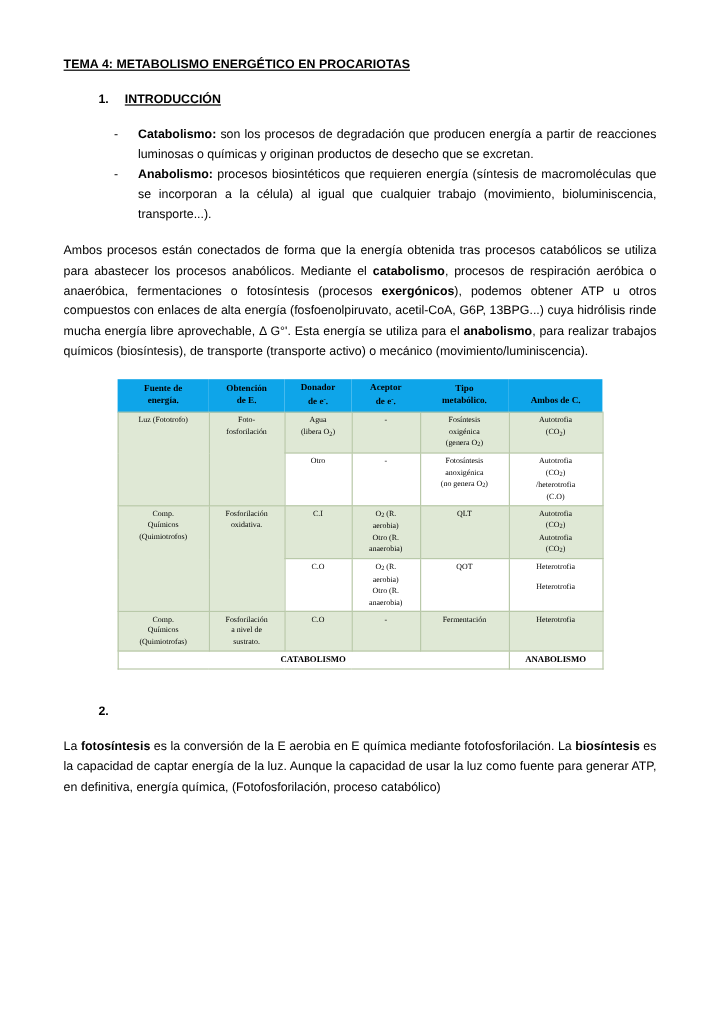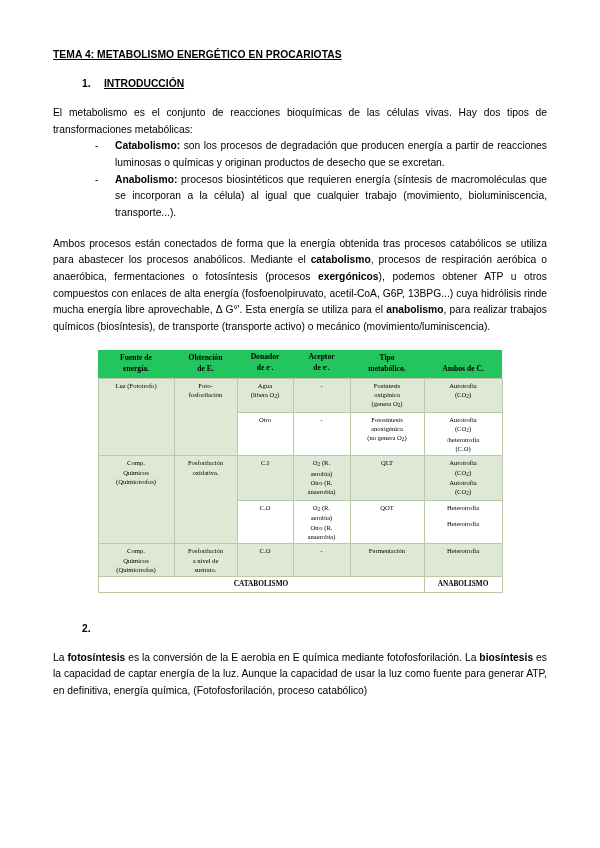--- a/index.html
+++ b/index.html
@@ -102,21 +102,21 @@
     line-height: 1.42;
     word-wrap: break-word;
   }
   table.meta-table thead th {
     border: none;
     border-bottom: 1px solid #b9c9a9;
     font-weight: bold;
     font-size: 7.6px;
     padding-bottom: 3px;
     vertical-align: bottom;
-    background: #22c55e;
+    background: #0ea5e9;
   }
   .green { background: #dfe8d5; }
   .white { background: #ffffff; }
   td.footer-cell {
     font-weight: bold;
     font-size: 7.3px;
     text-align: center;
     vertical-align: middle;
     padding: 2px 0 2px 0;
     border-left: none;
@@ -135,21 +135,20 @@
 <div class="page">
 
   <div class="doc-title">TEMA 4: METABOLISMO ENERGÉTICO EN PROCARIOTAS</div>
 
 
   <div class="section-heading">
     <span class="num">1.</span>
     <span class="txt">INTRODUCCIÓN</span>
   </div>
 
-  <p class="body-text tight">El metabolismo es el conjunto de reacciones bioquímicas de las células vivas. Hay dos tipos de transformaciones metabólicas:</p>
 
   <ul class="dash-list">
     <li><span class="b">Catabolismo:</span><span> son los procesos de degradación que producen energía a partir de reacciones luminosas o químicas y originan productos de desecho que se excretan.</span></li>
     <li><span class="b">Anabolismo:</span><span> procesos biosintéticos que requieren energía (síntesis de macromoléculas que se incorporan a la célula) al igual que cualquier trabajo (movimiento, bioluminiscencia, transporte...).</span></li>
   </ul>
 
   <p class="body-text"><span>Ambos procesos están conectados de forma que la energía obtenida tras procesos catabólicos se utiliza para abastecer los procesos anabólicos. Mediante el </span><span class="b">catabolismo</span><span>, procesos de respiración aeróbica o anaeróbica, fermentaciones o fotosíntesis (procesos </span><span class="b">exergónicos</span><span>), podemos obtener ATP u otros compuestos con enlaces de alta energía (fosfoenolpiruvato, acetil-CoA, G6P, 13BPG...) cuya hidrólisis rinde mucha energía libre aprovechable, Δ G°'. Esta energía se utiliza para el </span><span class="b">anabolismo</span><span>, para realizar trabajos químicos (biosíntesis), de transporte (transporte activo) o mecánico (movimiento/luminiscencia).</span></p>
 
   <div class="table-wrap">
     <table class="meta-table">

